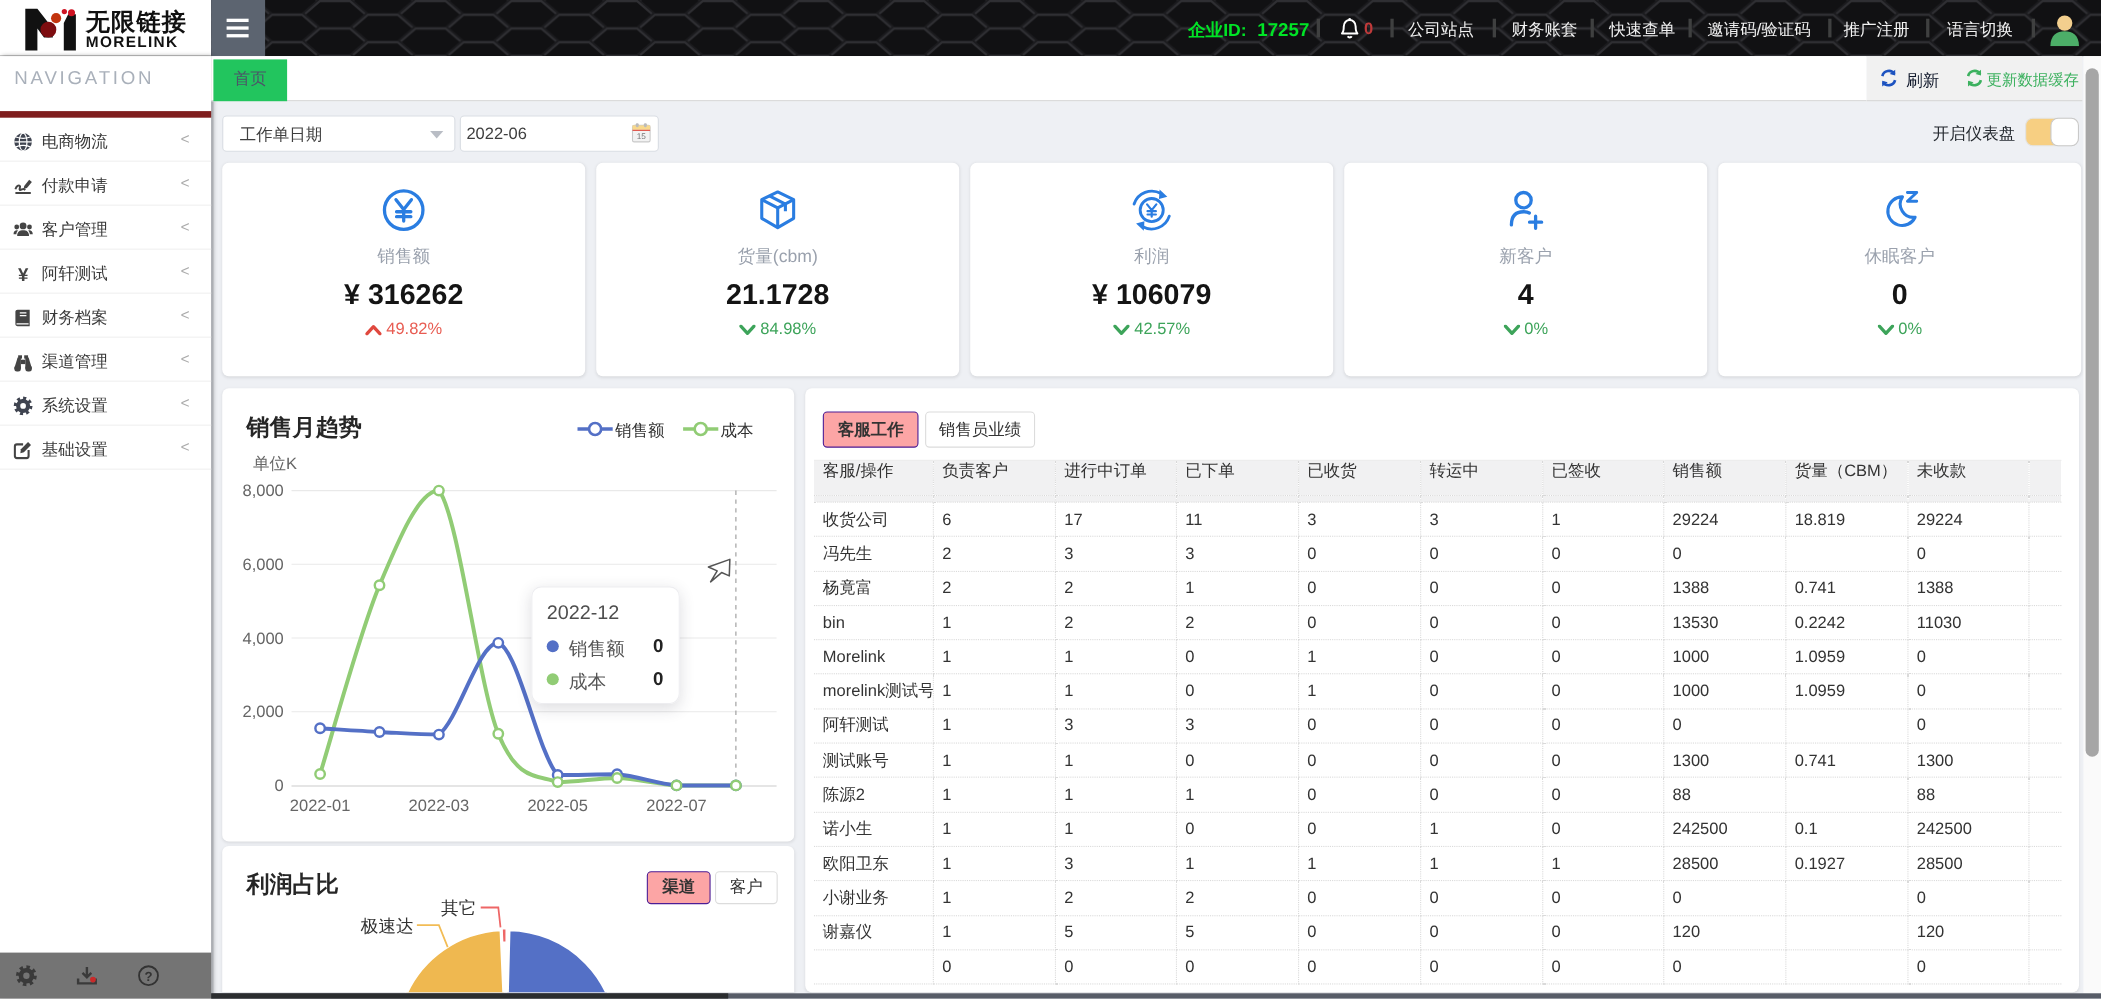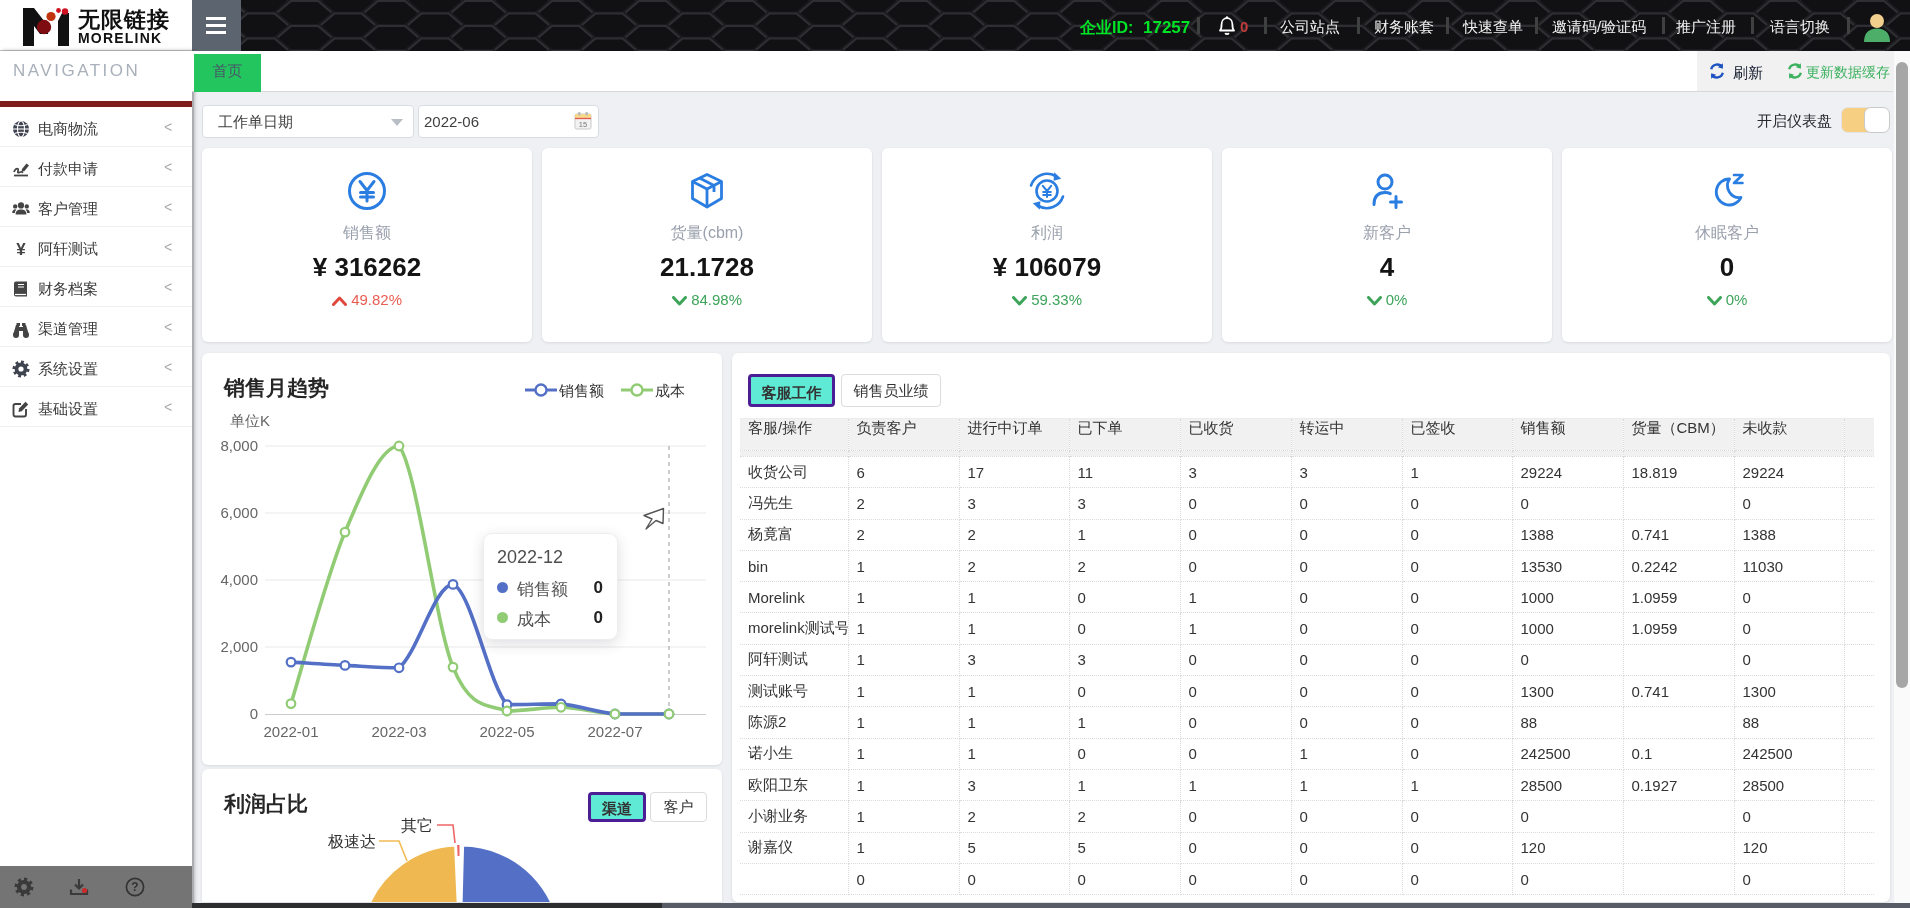--- a/index.html
+++ b/index.html
@@ -29,21 +29,21 @@
 .inputbox { height:33px; background:#fff; border:1px solid #d9dde3; border-radius:4px; font-size:15px; color:#3f3f3f; }
 
 .card { background:#fff; border-radius:6px; box-shadow:0 1px 3px rgba(0,0,0,.09); }
 .stat { top:148px; width:330px; height:194px; text-align:center; }
 .stat .lbl { margin-top:10px; font-size:16px; color:#9aa1ad; }
 .stat .val { margin-top:8px; font-size:26px; font-weight:bold; color:#141414; }
 .stat .pct { margin-top:8px; font-size:15px; }
 .red { color:#e85c52; } .grn { color:#3da45a; }
 .ctitle { font-size:21px; font-weight:bold; color:#262626; }
 
-.ybtn { border:3px solid #4c1d95; background:#5eead4; border-radius:4px; color:#333; font-weight:bold; font-size:15px; text-align:center; }
+.ybtn { border:1px solid #4c1d95; background:#fca5a5; border-radius:4px; color:#333; font-weight:bold; font-size:15px; text-align:center; }
 .wbtn { border:1px solid #dcdcdc; background:#fff; border-radius:4px; color:#333; font-size:15px; text-align:center; }
 table.grid { border-collapse:collapse; table-layout:fixed; font-size:15px; color:#333; }
 table.grid th { background:#f1f1f2; font-weight:normal; text-align:left; color:#333; border:1px dotted #d8d8d8; border-top:1px solid #ececec; padding:0 0 12px 8px; height:23px; white-space:nowrap; overflow:hidden; }
 table.grid tr.sp td { height:6px; background:#f1f1f2; border-top:none; border-bottom:none; }
 table.grid td { border:1px dotted #dadada; padding:0 0 0 8px; height:31.3px; white-space:nowrap; overflow:hidden; }
 table.grid tr td:first-child, table.grid tr th:first-child { border-left:none; }
 table.grid tr td:last-child, table.grid tr th:last-child { border-right:none; }
 </style>
 </head>
 <body>
@@ -292,21 +292,21 @@
             <path d="M6,16.5 A17,17 0 0 1 30.5,7"></path>
             <path d="M38,27.5 A17,17 0 0 1 13.5,37"></path>
           </g>
           <path d="M29.2,3.2 L36.2,9.8 L28.6,11.8 Z" fill="#2a7de1"></path>
           <path d="M14.8,40.8 L7.8,34.2 L15.4,32.2 Z" fill="#2a7de1"></path>
         </svg></div>
 <div class="lbl">利润</div>
 <div class="val">¥ 106079</div>
 <div class="pct"><svg width="15" height="10" viewBox="0 0 15 10" style="vertical-align:-1px">
           <path d="M1.5,1.5 L7.5,8 L13.5,1.5" fill="none" stroke="#3da45a" stroke-width="3" stroke-linecap="round" stroke-linejoin="round"></path>
-        </svg> <span class="grn">59.33%</span></div>
+        </svg> <span class="grn">42.57%</span></div>
 </div>
 <div class="abs card stat" style="left:1222px">
 <div style="margin-top:21px;height:44px"><svg width="44" height="44" viewBox="0 0 44 44">
           <g fill="none" stroke="#2a7de1" stroke-width="3" stroke-linecap="round">
             <circle cx="20" cy="13" r="7"></circle>
             <path d="M9,35.5 C9,26.5 14,23.5 20,23.5 C22,23.5 23.8,23.8 25.3,24.6"></path>
             <path d="M31,27.5 L31,38.5 M25.5,33 L36.5,33"></path>
           </g>
         </svg></div>
 <div class="lbl">新客户</div>

